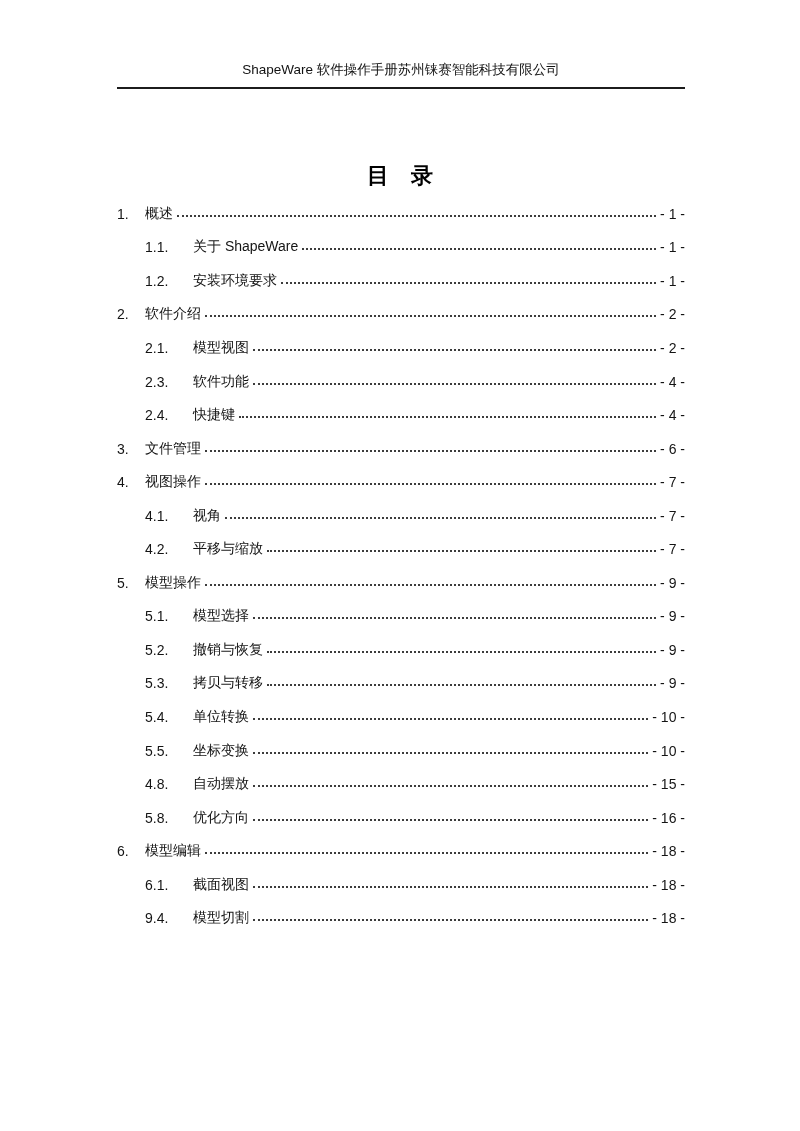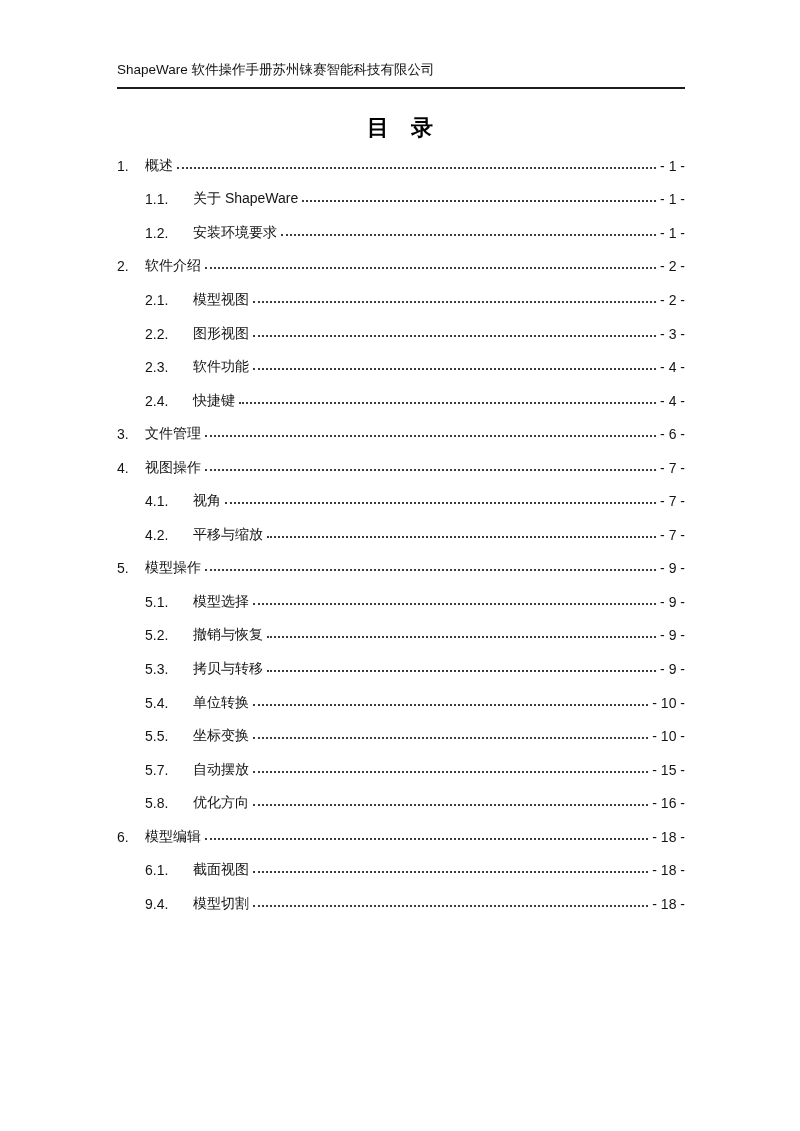--- a/index.html
+++ b/index.html
@@ -11,30 +11,30 @@
   .page {
     position: relative;
     width: 800px;
     height: 1131px;
     background: #ffffff;
     overflow: hidden;
   }
   .page-header {
     margin: 62px 115px 0 117px;
     display: flex;
-    justify-content: flex-start;
+    justify-content: center;
     align-items: flex-end;
     font-size: 13.5px;
     line-height: 16px;
     padding-bottom: 9px;
     border-bottom: 2px solid #1c1c1c;
     color: #111;
   }
   .toc-title {
-    margin-top: 26px;
+    margin-top: 74px;
     text-align: center;
     font-size: 22px;
     line-height: 26px;
     font-weight: bold;
     color: #000;
     white-space: pre;
   }
   .toc-list {
     margin: 8px 115px 0 117px;
   }
@@ -110,26 +110,20 @@
         <span class="leader"></span>
         <span class="page-num">- 2 -</span>
       </div>
       <div class="toc-row level2">
         <span class="num">2.1.</span>
         <span class="label">模型视图</span>
         <span class="leader"></span>
         <span class="page-num">- 2 -</span>
       </div>
       <div class="toc-row level2">
-        <span class="num">2.2.</span>
-        <span class="label">图形视图</span>
-        <span class="leader"></span>
-        <span class="page-num">- 3 -</span>
-      </div>
-      <div class="toc-row level2">
         <span class="num">2.3.</span>
         <span class="label">软件功能</span>
         <span class="leader"></span>
         <span class="page-num">- 4 -</span>
       </div>
       <div class="toc-row level2">
         <span class="num">2.4.</span>
         <span class="label">快捷键</span>
         <span class="leader"></span>
         <span class="page-num">- 4 -</span>
@@ -188,21 +182,21 @@
         <span class="leader"></span>
         <span class="page-num">- 10 -</span>
       </div>
       <div class="toc-row level2">
         <span class="num">5.5.</span>
         <span class="label">坐标变换</span>
         <span class="leader"></span>
         <span class="page-num">- 10 -</span>
       </div>
       <div class="toc-row level2">
-        <span class="num">5.7.</span>
+        <span class="num">4.8.</span>
         <span class="label">自动摆放</span>
         <span class="leader"></span>
         <span class="page-num">- 15 -</span>
       </div>
       <div class="toc-row level2">
         <span class="num">5.8.</span>
         <span class="label">优化方向</span>
         <span class="leader"></span>
         <span class="page-num">- 16 -</span>
       </div>

